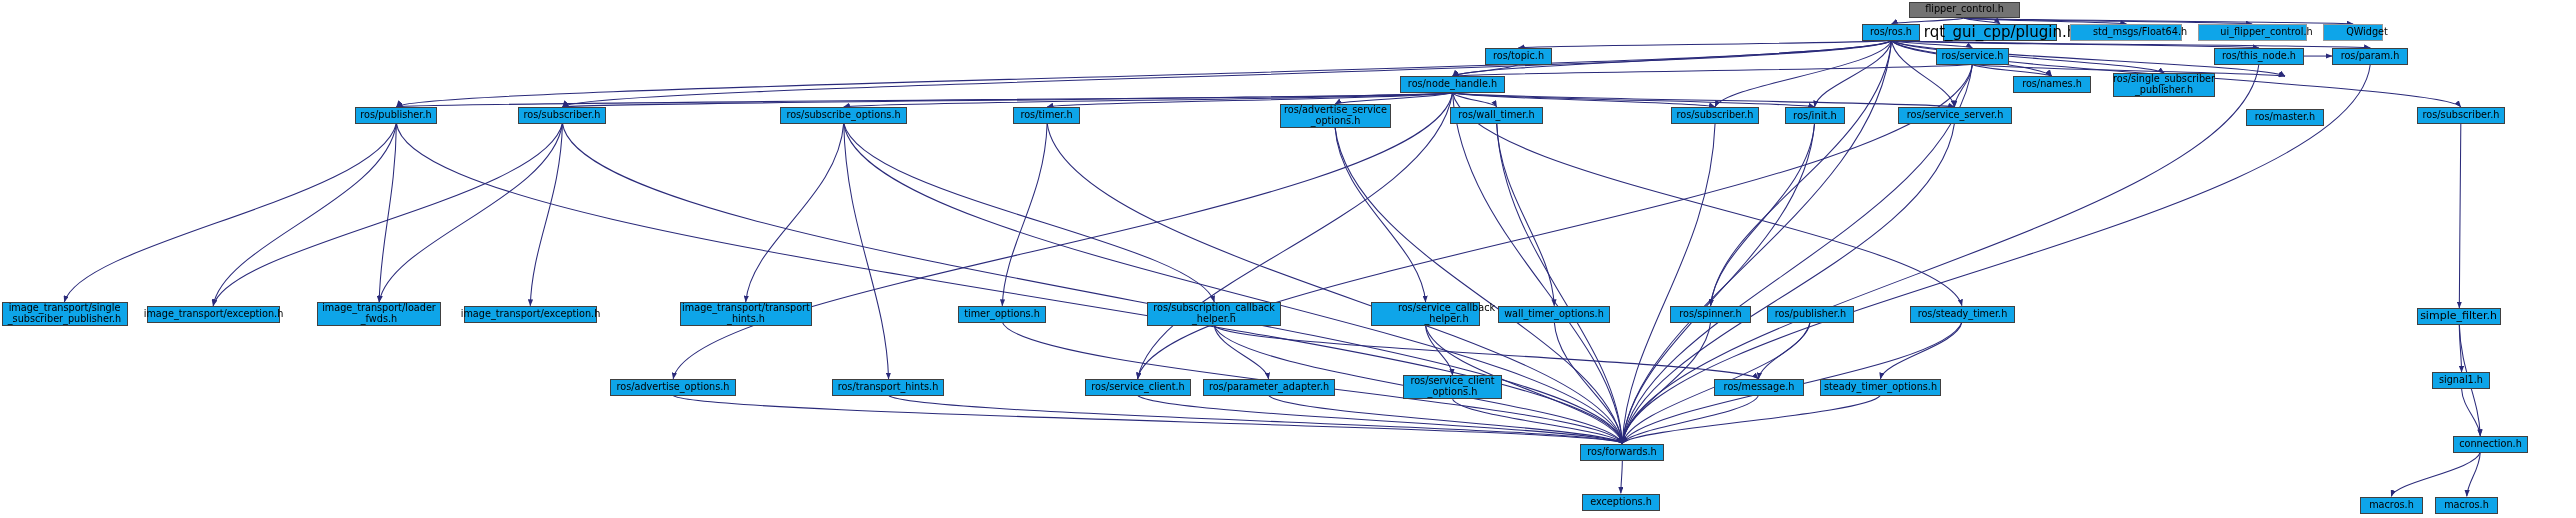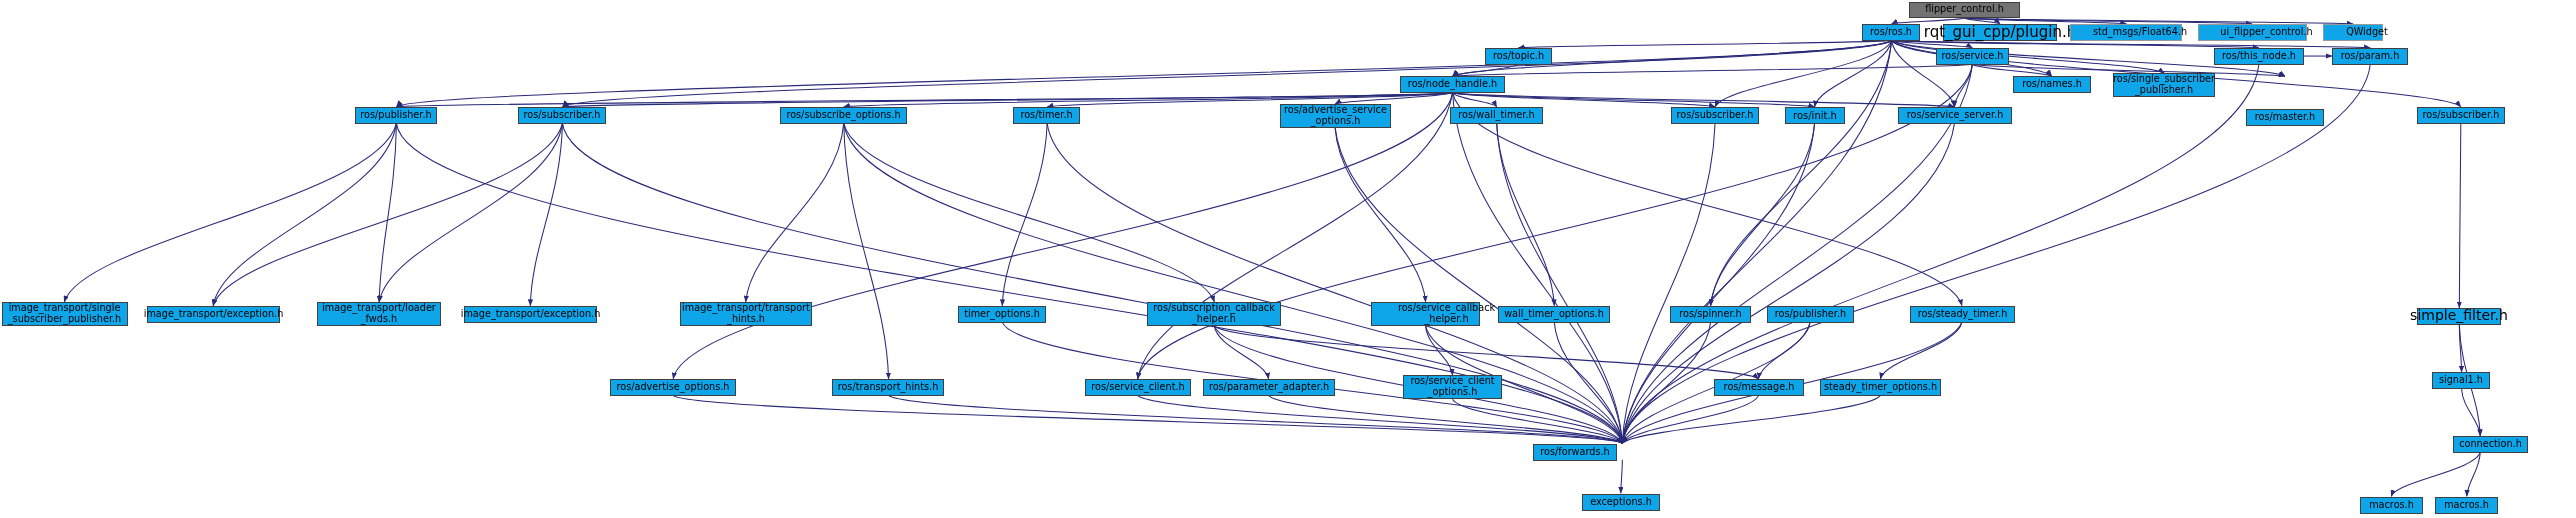--- a/index.html
+++ b/index.html
@@ -156,30 +156,30 @@
 _hints.h</span></div>
       <div class="node bold" style="left: 958px; top: 306px; width: 88px; height: 16.5px; font-size: 9.7px;"><span class="nodelabel">timer_options.h</span></div>
       <div class="node bold" style="left: 1147px; top: 302px; width: 134px; height: 24px; font-size: 9.7px;"><span class="nodelabel">ros/subscription_callback
 _helper.h</span></div>
       <div class="node bold" style="left: 1371px; top: 302px; width: 109px; height: 24px; font-size: 9.7px; padding-left: 42px;"><span class="nodelabel">ros/service_callback
 _helper.h</span></div>
       <div class="node bold" style="left: 1498px; top: 306px; width: 112px; height: 16.5px; font-size: 9.7px;"><span class="nodelabel">wall_timer_options.h</span></div>
       <div class="node bold" style="left: 1670px; top: 306px; width: 81px; height: 16.5px; font-size: 9.7px;"><span class="nodelabel">ros/spinner.h</span></div>
       <div class="node bold" style="left: 1767px; top: 306px; width: 87px; height: 16.5px; font-size: 9.7px;"><span class="nodelabel">ros/publisher.h</span></div>
       <div class="node bold" style="left: 1910px; top: 306px; width: 105px; height: 16.5px; font-size: 9.7px;"><span class="nodelabel">ros/steady_timer.h</span></div>
-      <div class="node bold" style="left: 2417px; top: 308px; width: 84px; height: 16.5px; font-size: 14px;"><span class="nodelabel">simple_filter.h</span></div>
+      <div class="node bold" style="left: 2417px; top: 308px; width: 84px; height: 16.5px; font-size: 11px; justify-content: flex-end;"><span class="nodelabel">simple_filter.h</span></div>
       <div class="node bold" style="left: 610px; top: 379px; width: 126px; height: 16.5px; font-size: 9.7px;"><span class="nodelabel">ros/advertise_options.h</span></div>
       <div class="node bold" style="left: 832px; top: 379px; width: 112px; height: 16.5px; font-size: 9.7px;"><span class="nodelabel">ros/transport_hints.h</span></div>
       <div class="node bold" style="left: 1085px; top: 379px; width: 106px; height: 16.5px; font-size: 9.7px;"><span class="nodelabel">ros/service_client.h</span></div>
       <div class="node bold" style="left: 1203px; top: 379px; width: 132px; height: 16.5px; font-size: 9.7px;"><span class="nodelabel">ros/parameter_adapter.h</span></div>
       <div class="node bold" style="left: 1403px; top: 375px; width: 99px; height: 24px; font-size: 9.7px;"><span class="nodelabel">ros/service_client
 _options.h</span></div>
       <div class="node bold" style="left: 1714px; top: 379px; width: 90px; height: 16.5px; font-size: 9.7px;"><span class="nodelabel">ros/message.h</span></div>
       <div class="node bold" style="left: 1820px; top: 379px; width: 121px; height: 16.5px; font-size: 9.7px;"><span class="nodelabel">steady_timer_options.h</span></div>
       <div class="node bold" style="left: 2432px; top: 372px; width: 58px; height: 16.5px; font-size: 9.7px;"><span class="nodelabel">signal1.h</span></div>
-      <div class="node bold" style="left: 1533px; top: 444px; width: 84px; height: 16.5px; font-size: 9.7px;"><span class="nodelabel">ros/forwards.h</span></div>
+      <div class="node bold" style="left: 1580px; top: 444px; width: 84px; height: 16.5px; font-size: 9.7px;"><span class="nodelabel">ros/forwards.h</span></div>
       <div class="node bold" style="left: 2443px; top: 436px; width: 75px; height: 16.5px; font-size: 9.7px; margin-left: 10px;"><span class="nodelabel">connection.h</span></div>
       <div class="node bold" style="left: 1582px; top: 494px; width: 78px; height: 16.5px; font-size: 9.7px;"><span class="nodelabel">exceptions.h</span></div>
       <div class="node bold" style="left: 2360px; top: 497px; width: 63px; height: 16.5px; font-size: 9.7px;"><span class="nodelabel">macros.h</span></div>
       <div class="node bold" style="left: 2435px; top: 497px; width: 63px; height: 16.5px; font-size: 9.7px;"><span class="nodelabel">macros.h</span></div>
     </div>
 </div>
 
 
 </body></html>

